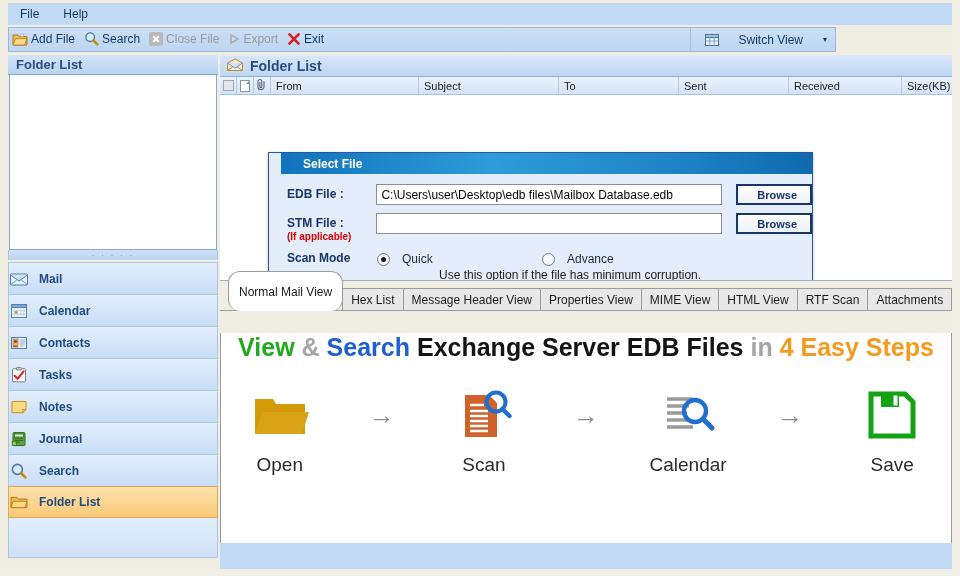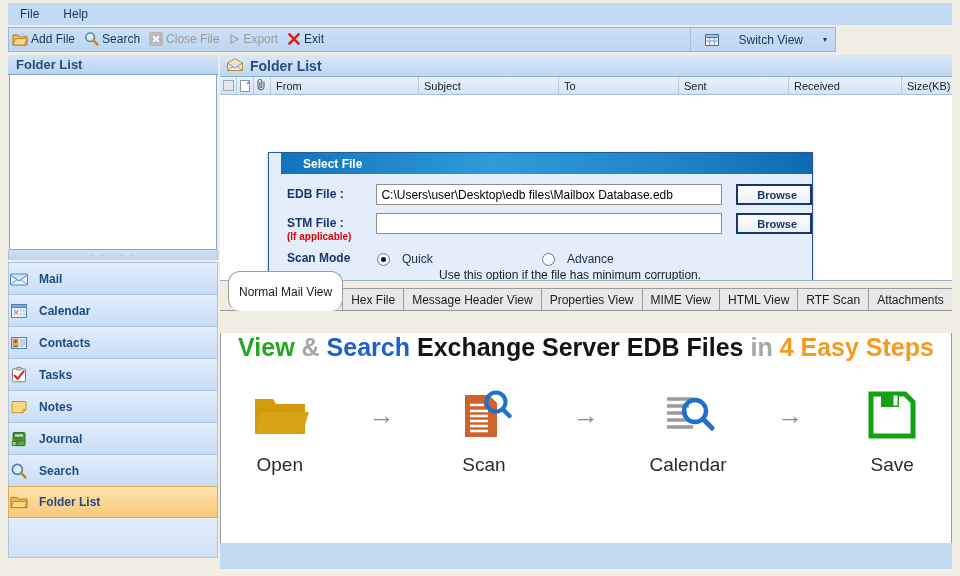--- a/index.html
+++ b/index.html
@@ -501,21 +501,21 @@
           </div>
 
           <div class="hint">Use this option if the file has minimum corruption.</div>
         </div>
 
       </div>
     </div>
 
     <div id="tabstrip">
       <div class="tab active">Normal Mail View</div>
-      <div class="tab">Hex File</div>
+      <div class="tab">Hex List</div>
       <div class="tab">Message Header View</div>
       <div class="tab">Properties View</div>
       <div class="tab">MIME View</div>
       <div class="tab">HTML View</div>
       <div class="tab">RTF Scan</div>
       <div class="tab">Attachments</div>
     </div>
 
     <div id="steps-pane">
 

